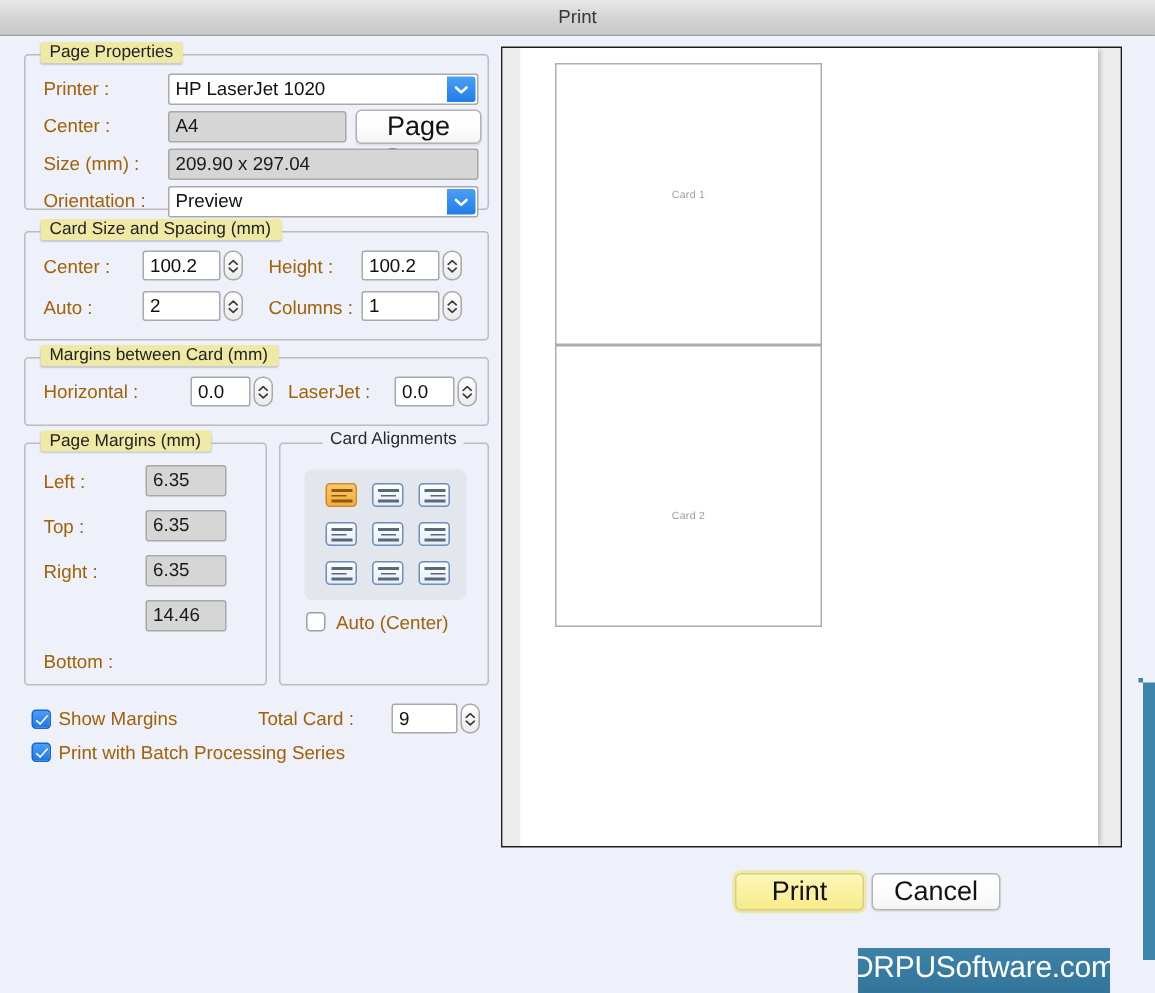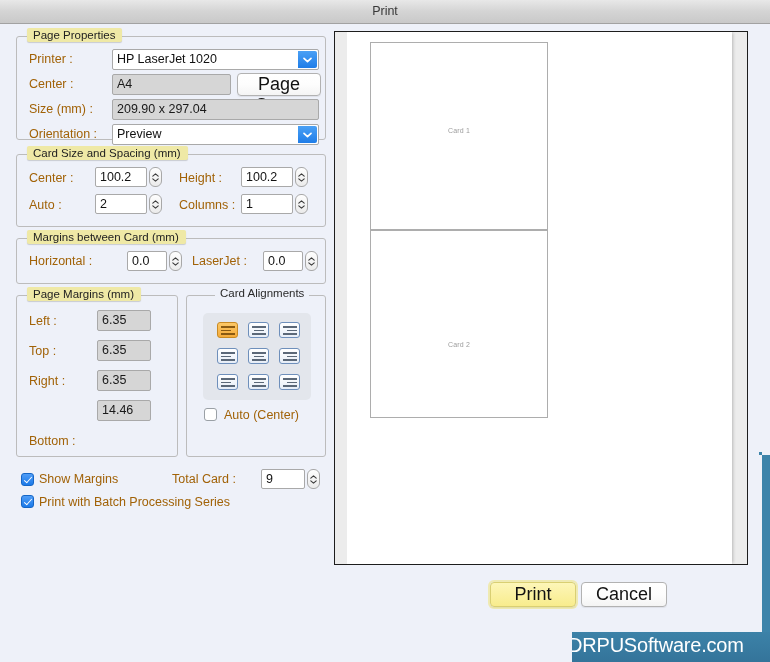--- a/index.html
+++ b/index.html
@@ -222,21 +222,21 @@
     text-align: center;
     font-size: 7px;
     color: #9c9c9c;
     letter-spacing: .2px;
   }
 
   
   .watermark {
     position: absolute;
     left: 572px; top: 632px;
-    width: 198px; height: 30px;
+    width: 168px; height: 30px;
     background: linear-gradient(to bottom,#3c82a8 0%,#34749a 100%);
     overflow: hidden;
   }
   .watermark span {
     position: absolute;
     left: -4px; top: 2px;
     font-size: 20px;
     color: #ffffff;
     white-space: nowrap;
     letter-spacing: -.2px;

